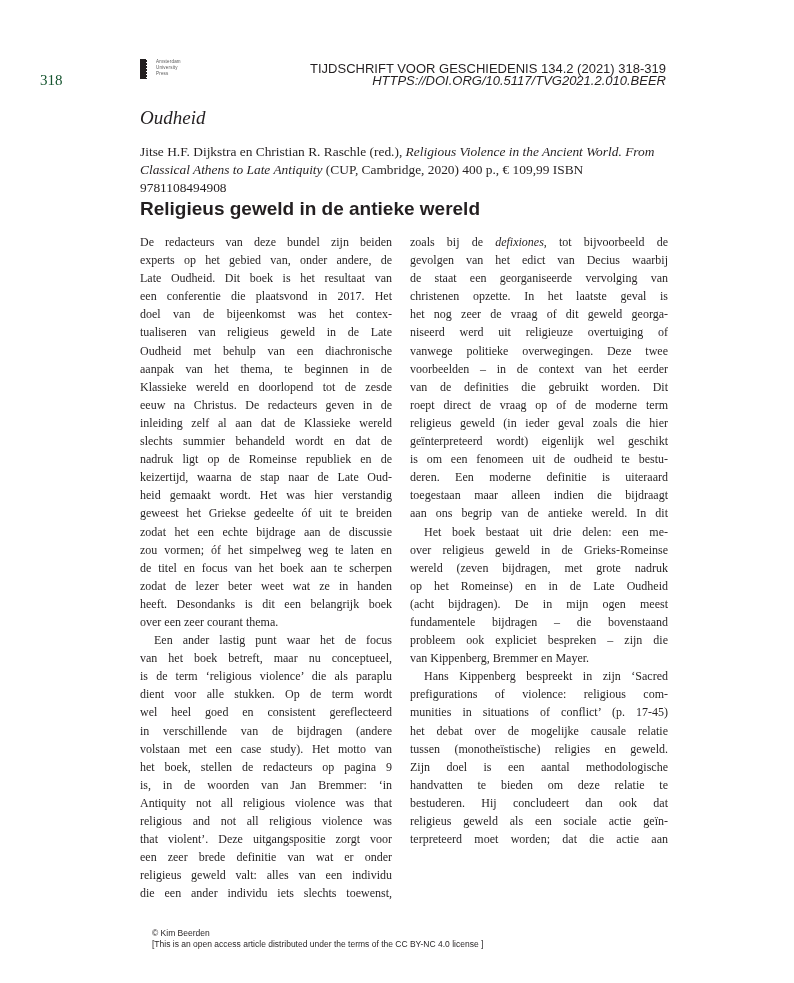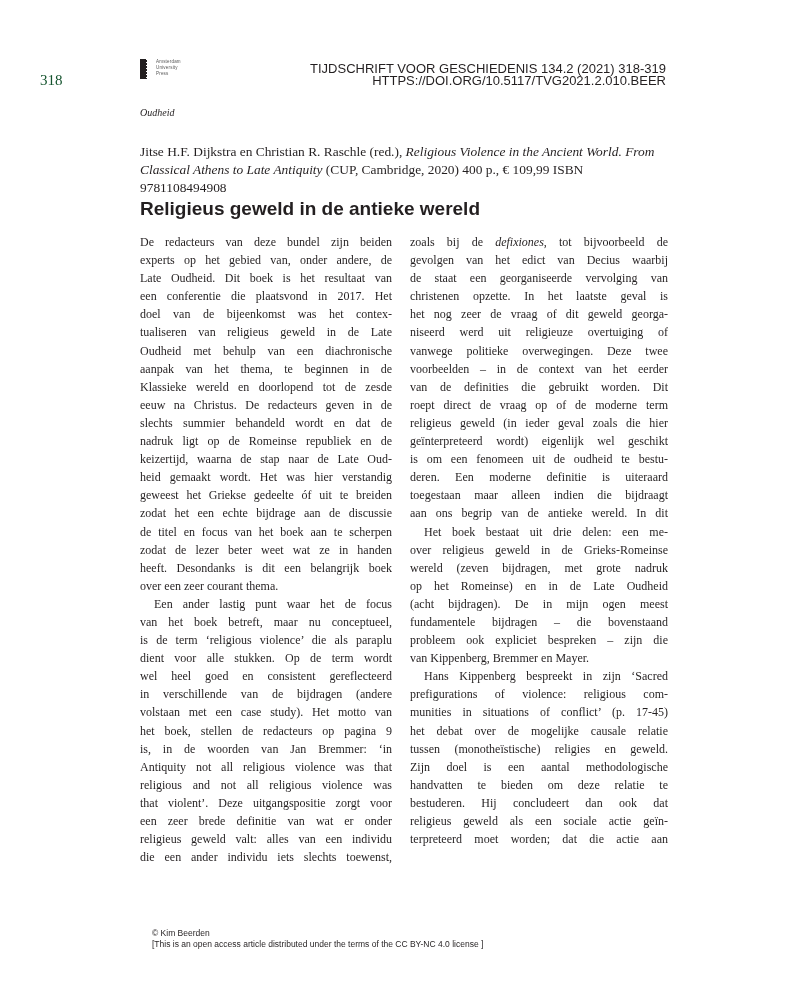--- a/index.html
+++ b/index.html
@@ -58,28 +58,29 @@
       right: 128px;
       top: 63px;
       text-align: right;
       font-family: "Liberation Sans", sans-serif;
       font-size: 13px;
       line-height: 12px;
       color: #231f20;
       margin-left: 8px;
     }
     .journal-header .doi {
+      font-style: italic;
     }
     .section-label {
       position: absolute;
       left: 140px;
       top: 107px;
       font-family: "Liberation Serif", serif;
       font-style: italic;
-      font-size: 10px;
+      font-size: 19px;
     }
     .citation {
       position: absolute;
       left: 140px;
       top: 143px;
       width: 530px;
       font-family: "Liberation Serif", serif;
       font-size: 13.4px;
       line-height: 18px;
     }
@@ -155,26 +156,28 @@
     <span class="line">De redacteurs van deze bundel zijn beiden</span>
     <span class="line">experts op het gebied van, onder andere, de</span>
     <span class="line">Late Oudheid. Dit boek is het resultaat van</span>
     <span class="line">een conferentie die plaatsvond in 2017. Het</span>
     <span class="line">doel van de bijeenkomst was het contex-</span>
     <span class="line">tualiseren van religieus geweld in de Late</span>
     <span class="line">Oudheid met behulp van een diachronische</span>
     <span class="line">aanpak van het thema, te beginnen in de</span>
     <span class="line">Klassieke wereld en doorlopend tot de zesde</span>
     <span class="line">eeuw na Christus. De redacteurs geven in de</span>
+    <span class="line">inleiding zelf al aan dat de Klassieke wereld</span>
     <span class="line">slechts summier behandeld wordt en dat de</span>
     <span class="line">nadruk ligt op de Romeinse republiek en de</span>
     <span class="line">keizertijd, waarna de stap naar de Late Oud-</span>
     <span class="line">heid gemaakt wordt. Het was hier verstandig</span>
     <span class="line">geweest het Griekse gedeelte óf uit te breiden</span>
     <span class="line">zodat het een echte bijdrage aan de discussie</span>
+    <span class="line">zou vormen; óf het simpelweg weg te laten en</span>
     <span class="line">de titel en focus van het boek aan te scherpen</span>
     <span class="line">zodat de lezer beter weet wat ze in handen</span>
     <span class="line">heeft. Desondanks is dit een belangrijk boek</span>
     <span class="line last">over een zeer courant thema.</span>
     <span class="line indent">Een ander lastig punt waar het de focus</span>
     <span class="line">van het boek betreft, maar nu conceptueel,</span>
     <span class="line">is de term ‘religious violence’ die als paraplu</span>
     <span class="line">dient voor alle stukken. Op de term wordt</span>
     <span class="line">wel heel goed en consistent gereflecteerd</span>
     <span class="line">in verschillende van de bijdragen (andere</span>

